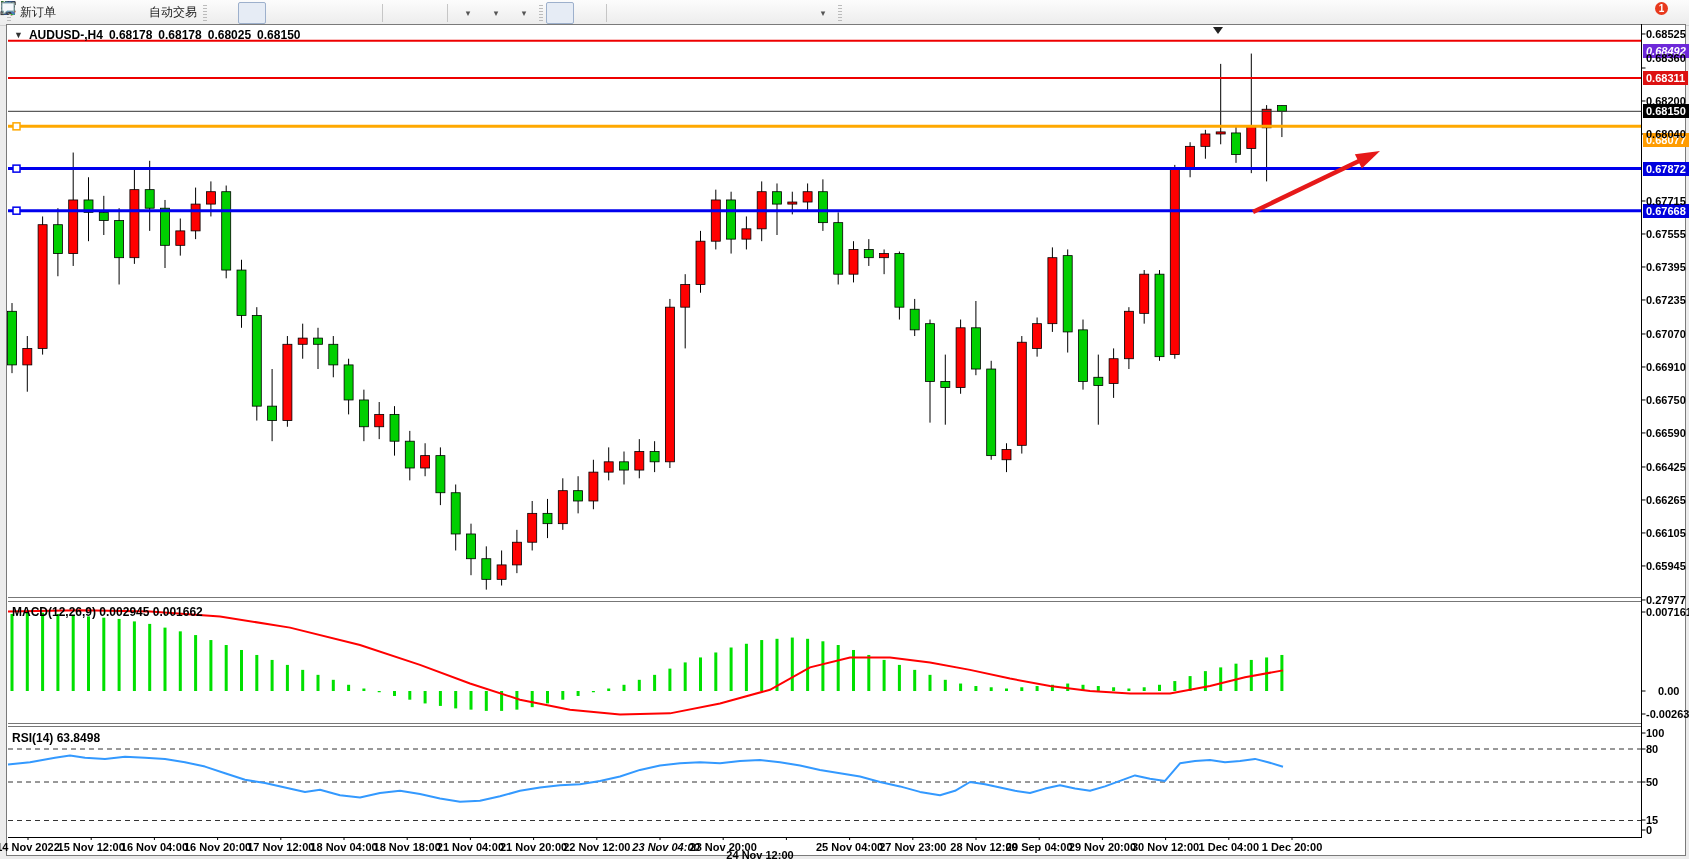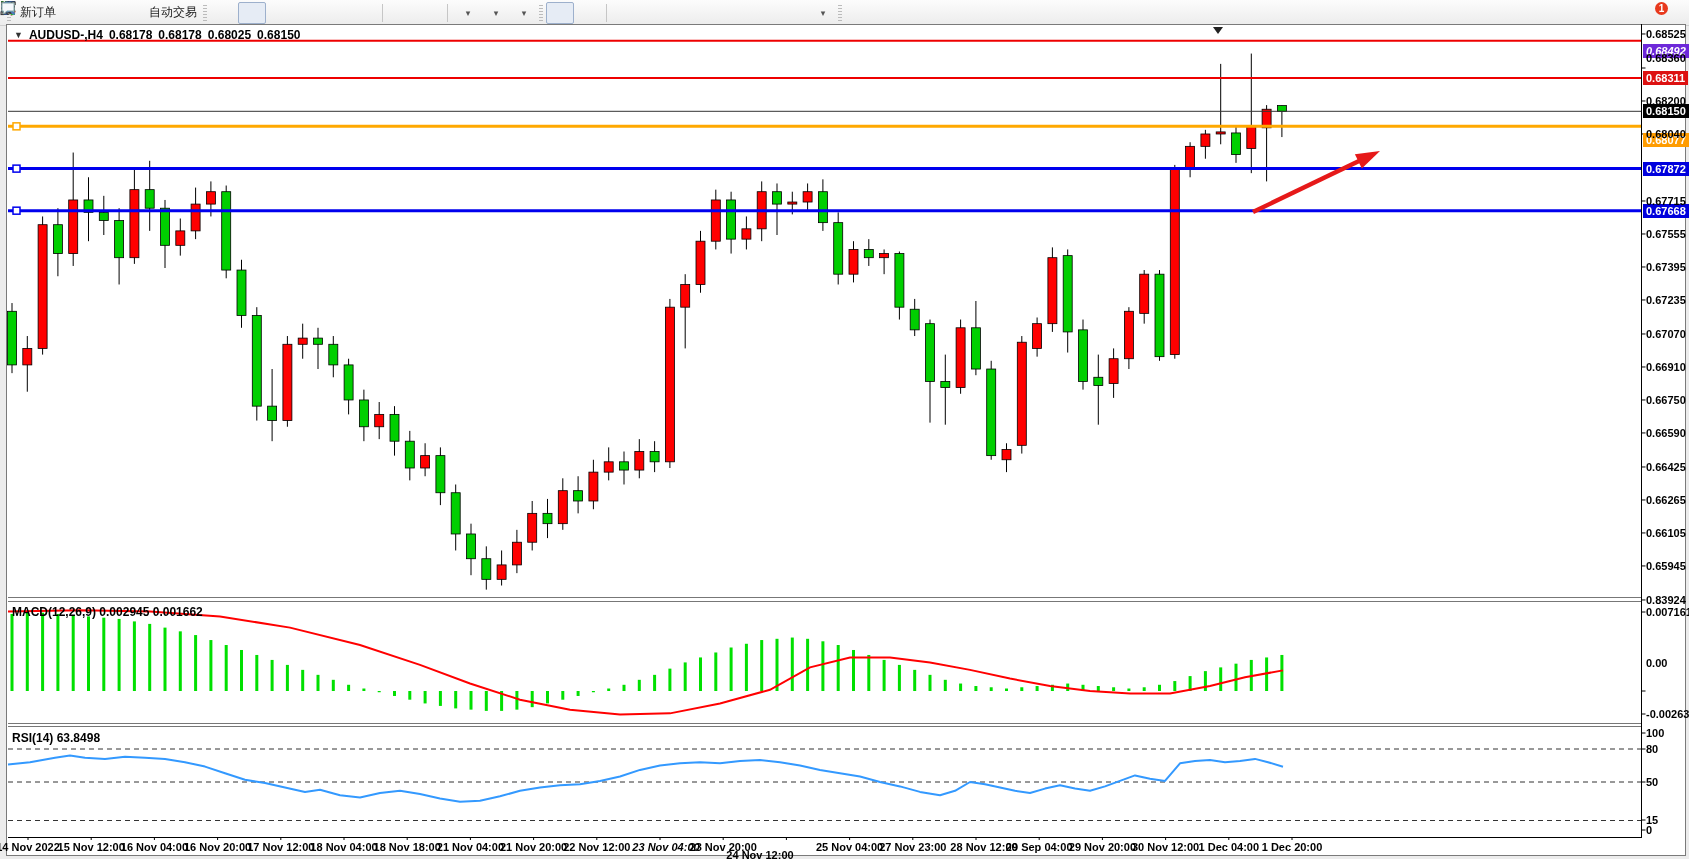--- a/index.html
+++ b/index.html
@@ -823,23 +823,23 @@
       <div class="axis-label" style="top: 266.969px;">0.67395</div>
       <div class="axis-label" style="top: 299.959px;">0.67235</div>
       <div class="axis-label" style="top: 333.979px;">0.67070</div>
       <div class="axis-label" style="top: 366.969px;">0.66910</div>
       <div class="axis-label" style="top: 399.959px;">0.66750</div>
       <div class="axis-label" style="top: 432.948px;">0.66590</div>
       <div class="axis-label" style="top: 466.969px;">0.66425</div>
       <div class="axis-label" style="top: 499.959px;">0.66265</div>
       <div class="axis-label" style="top: 532.948px;">0.66105</div>
       <div class="axis-label" style="top: 565.938px;">0.65945</div>
-      <div class="axis-label" style="top: 599.959px;">0.83924</div>
+      <div class="axis-label" style="top: 599.959px;">0.27977</div>
       <div class="axis-label" style="top: 612px;">0.007161</div>
-      <div class="axis-label" style="top: 663px;">0.00</div>
+      <div class="axis-label" style="top: 691px; margin-left: 12px;">0.00</div>
       <div class="axis-label" style="top: 714px;">-0.002638</div>
       <div class="axis-label" style="top: 733px;">100</div>
       <div class="axis-label" style="top: 749px;">80</div>
       <div class="axis-label" style="top: 782px;">50</div>
       <div class="axis-label" style="top: 820px;">15</div>
       <div class="axis-label" style="top: 830px;">0</div>
       <div class="date-label" style="left: 28px;">14 Nov 2022</div>
       <div class="date-label" style="left: 91.2px;">15 Nov 12:00</div>
       <div class="date-label" style="left: 154.4px;">16 Nov 04:00</div>
       <div class="date-label" style="left: 217.6px;">16 Nov 20:00</div>

